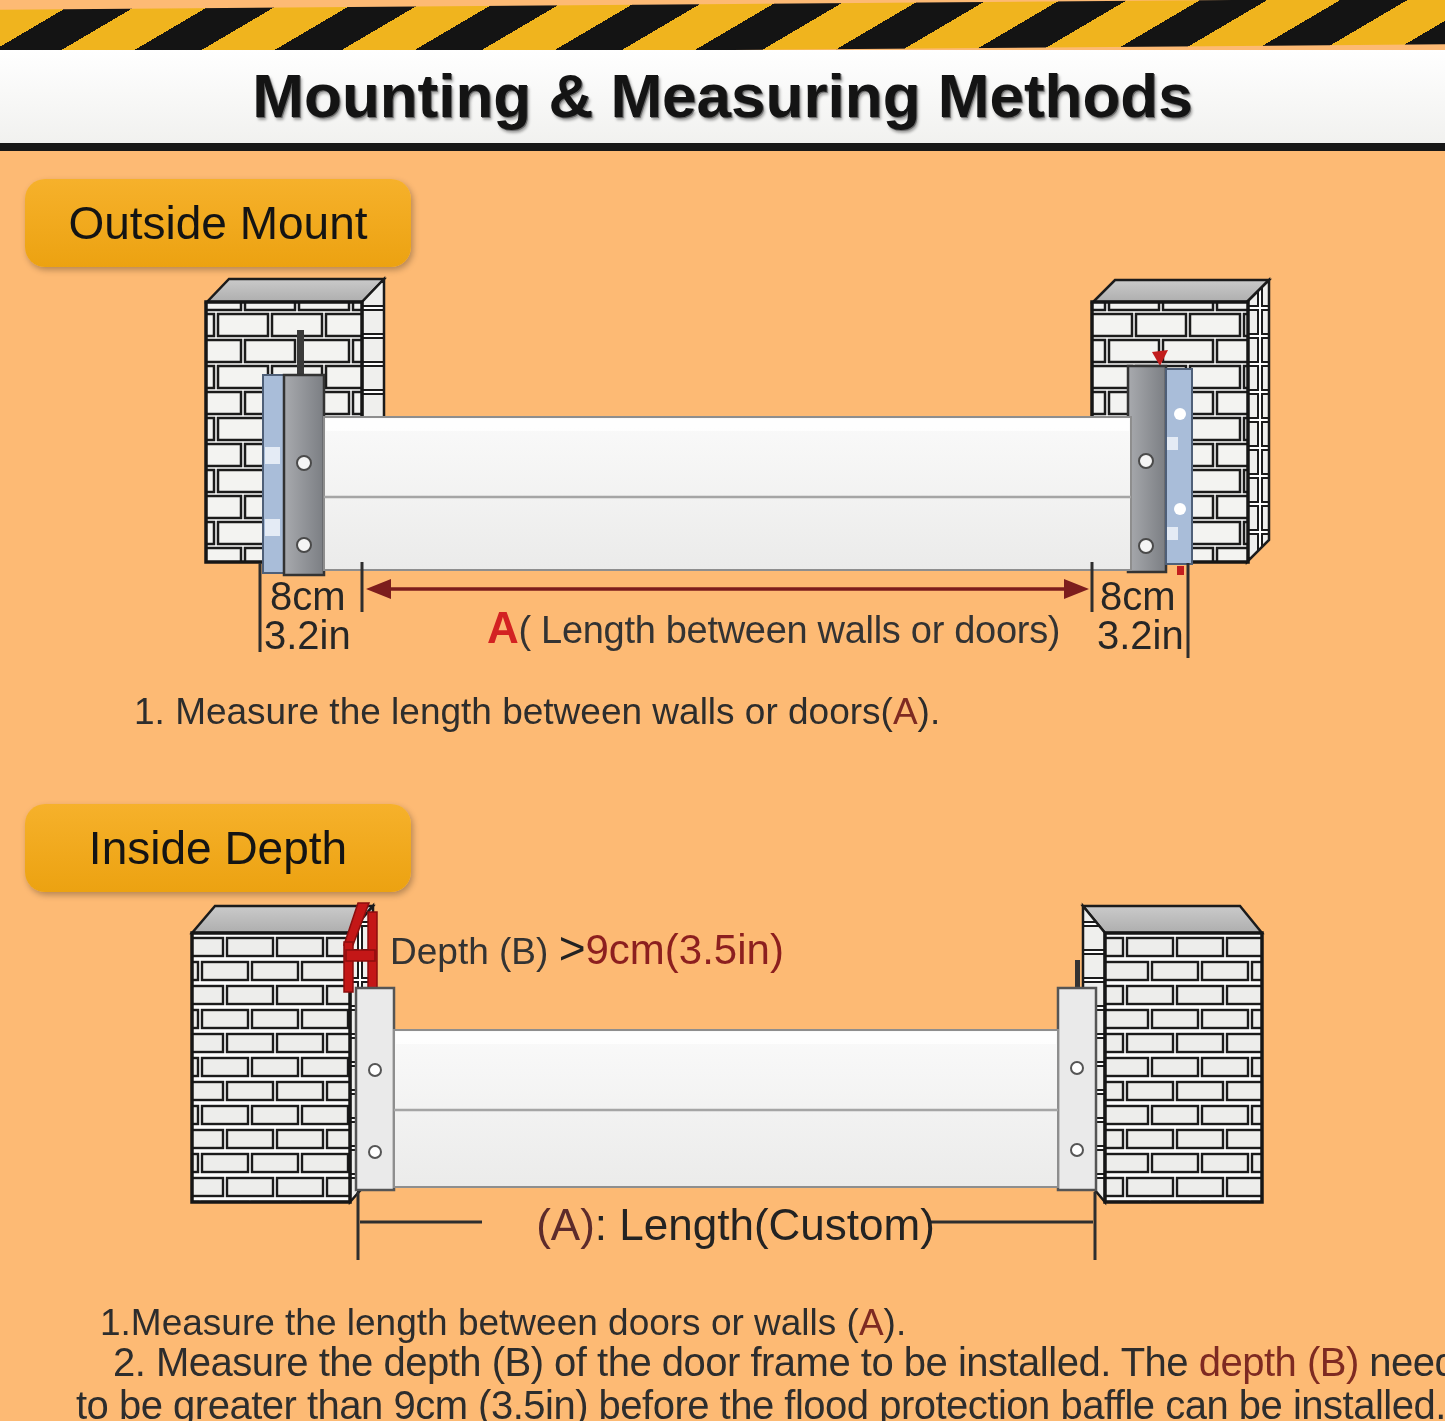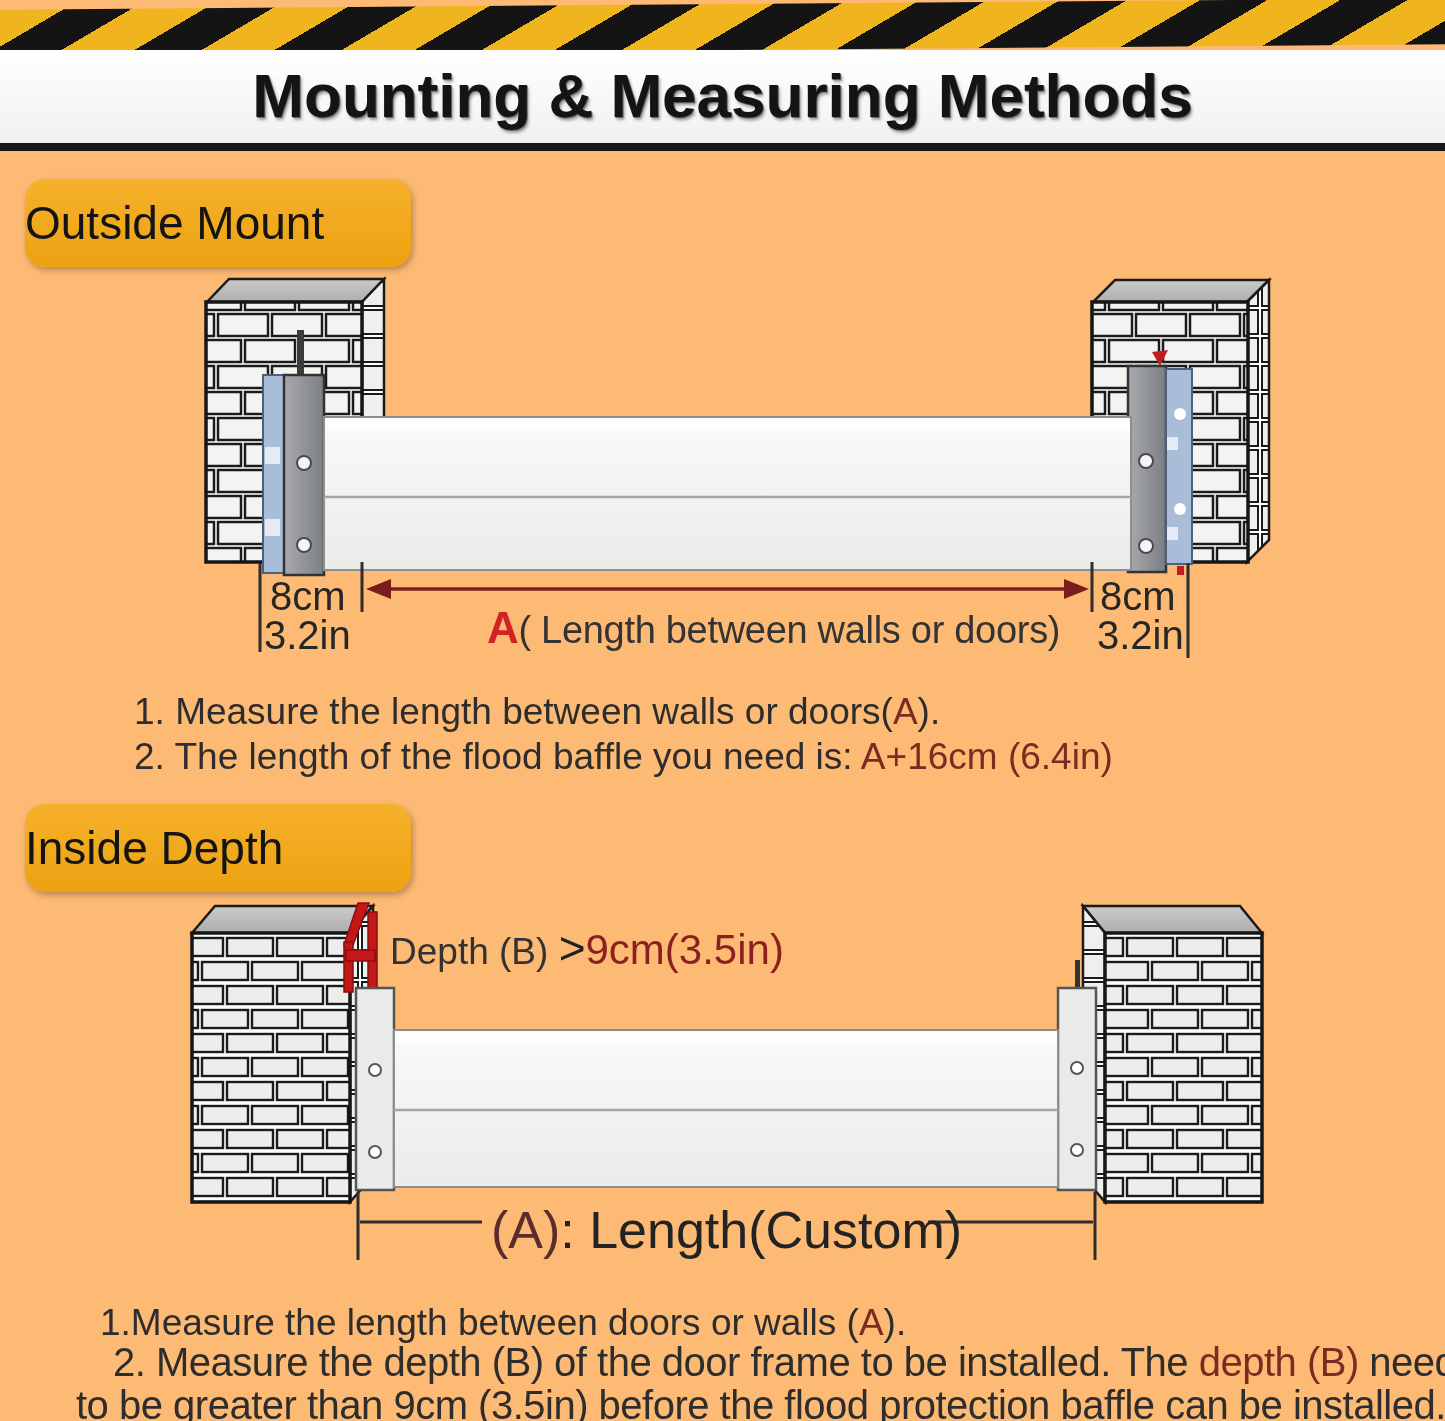--- a/index.html
+++ b/index.html
@@ -11,21 +11,21 @@
           transform:rotate(-0.45deg);}
   .titleband{position:absolute;top:50px;left:0;width:1445px;height:93px;
              background:linear-gradient(#ffffff,#f1f1ef);}
   .page-title{position:absolute;top:60px;left:0;width:1445px;text-align:center;
               font-size:62px;font-weight:bold;color:#141414;letter-spacing:0px;
               text-shadow:1px 1px 0 #6d6d6d,2px 3px 3px rgba(0,0,0,.35);}
   .blackline{position:absolute;top:143px;left:0;width:1445px;height:8px;background:#171717;}
   
   .badge{position:absolute;left:25px;width:386px;height:88px;border-radius:20px;
          background:linear-gradient(#f6b12b,#eca211);display:flex;align-items:center;
-         justify-content:flex-start;font-size:46px;color:#141414;
+         justify-content:center;font-size:46px;color:#141414;
          box-shadow:2px 3px 6px rgba(0,0,0,.28);}
   #badge-outside{top:179px;}
   #badge-inside{top:804px;}
   
   #art{position:absolute;top:0;left:0;}
   
   .t{position:absolute;white-space:nowrap;color:#2b2b2b;}
   .dim{font-size:40px;color:#262626;}
   .red{color:#d32222;font-weight:bold;}
   .dred{color:#7e2a22;}
@@ -198,29 +198,26 @@
   <div class="t dim" style="left:1100px;top:574px;">8cm</div>
   <div class="t dim" style="left:1097px;top:613px;">3.2in</div>
 
   <div class="t" style="left:487px;top:603px;font-size:38px;letter-spacing:-0.3px;color:#333;">
     <span class="red" style="font-size:44px;">A</span><span>( Length between walls or doors)</span>
   </div>
 
   <div class="t step" style="left:134px;top:691px;">
     <span>1. Measure the length between walls or doors(</span><span class="dred">A</span><span>).</span>
   </div>
-  <div class="t step" style="left:134px;top:736px;">
-    <span>2. The length of the flood baffle you need is: </span><span class="dred">A+16cm (6.4in)</span>
-  </div>
 
   <div class="t" style="left:390px;top:921px;font-size:37px;color:#333;">
     <span>Depth (B) </span><span style="font-size:46px;color:#222;">&gt;</span><span style="font-size:42px;color:#8c1f1f;">9cm(3.5in)</span>
   </div>
 
-  <div class="t" style="left:358px;top:1200px;width:737px;text-align:center;font-size:52px;color:#232323;">
+  <div class="t" style="left:358px;top:1200px;width:737px;text-align:center;font-size:44px;color:#232323;padding-left:9px;">
     <span style="color:#5d2b2b;">(A)</span><span>: Length(Custom)</span>
   </div>
 
   <div class="t step" style="left:100px;top:1286px;margin-top:16px;">
     <span>1.Measure the length between doors or walls (</span><span class="dred">A</span><span>).</span>
   </div>
   <div class="t stepL" style="left:113px;top:1340px;">
     <span>2. Measure the depth (B) of the door frame to be installed. The </span><span class="dred">depth (B)</span><span> needs</span>
   </div>
   <div class="t stepL" style="left:76px;top:1383px;">to be greater than 9cm (3.5in) before the flood protection baffle can be installed.</div>

